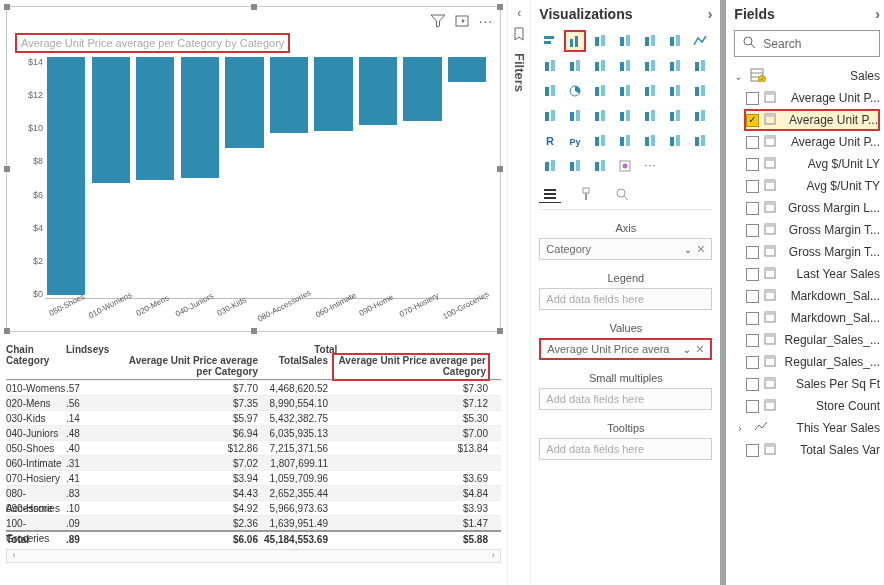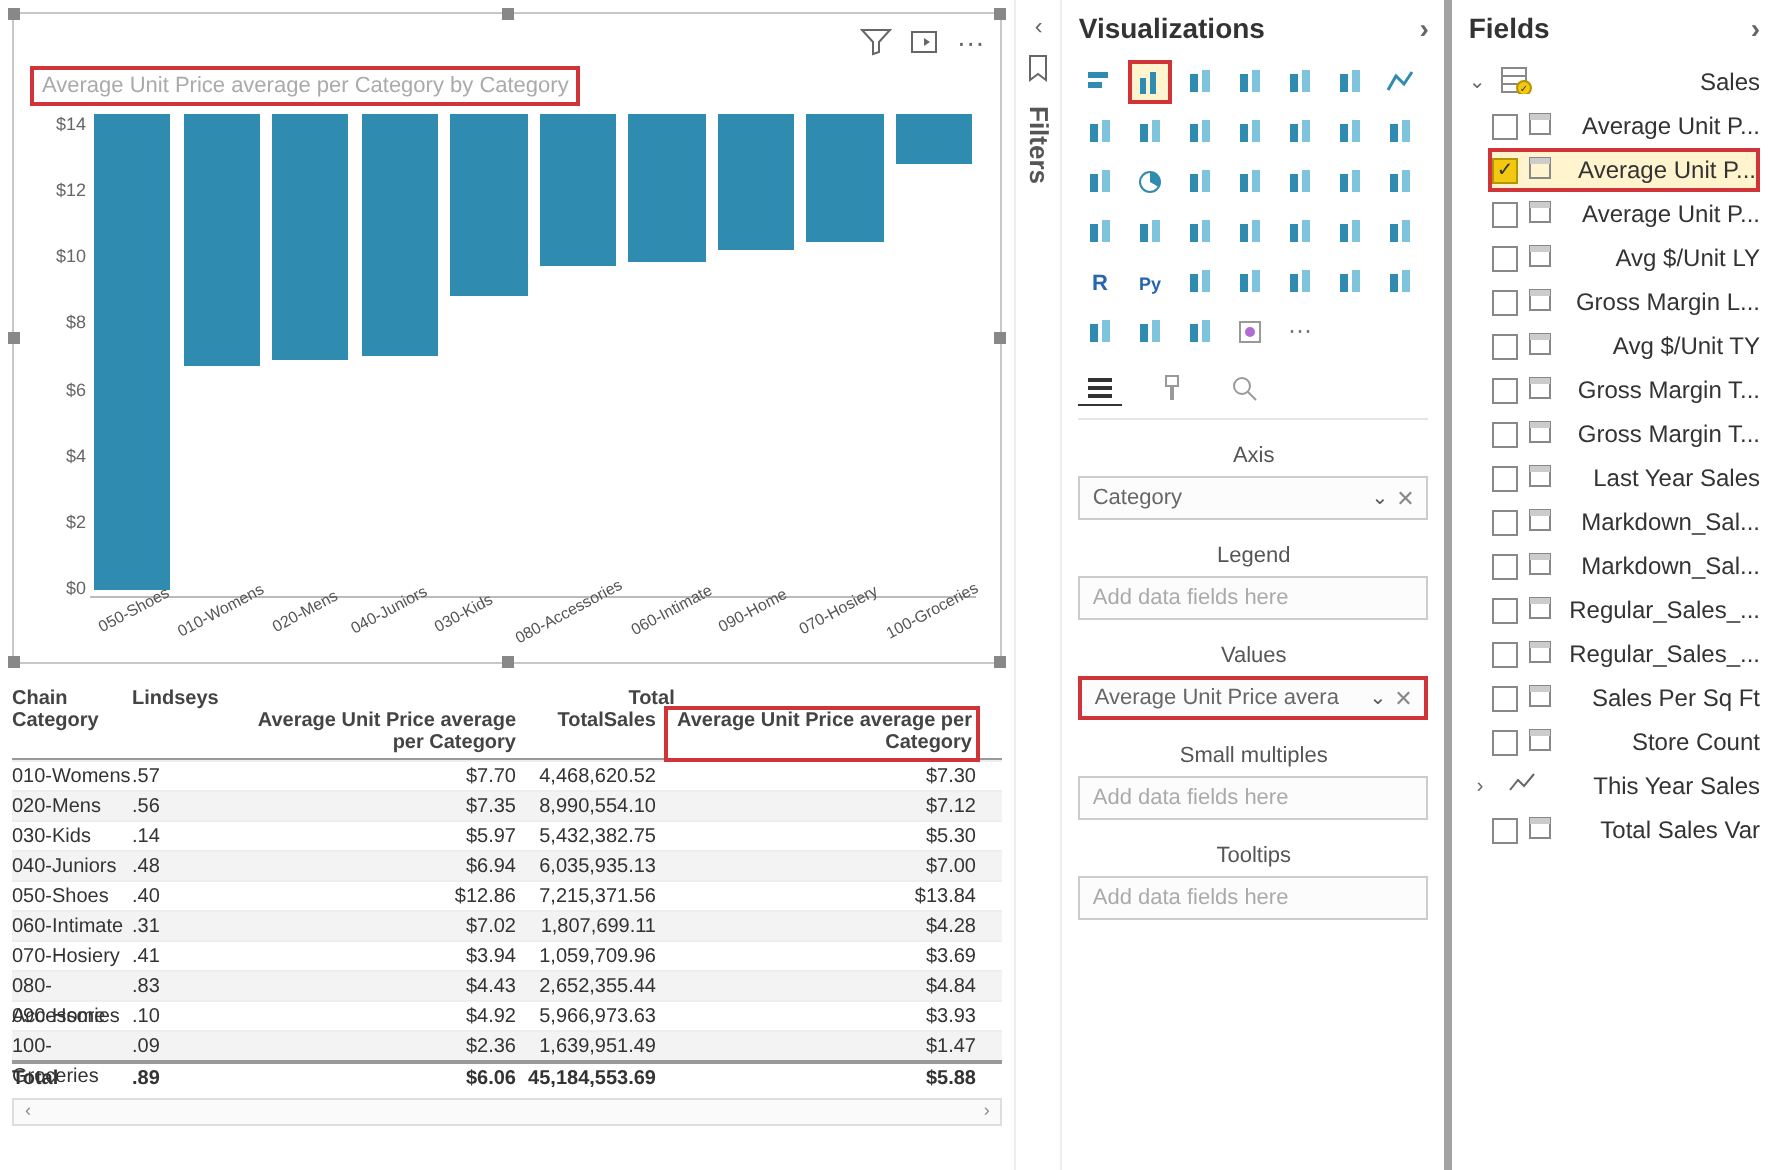--- a/index.html
+++ b/index.html
@@ -42,21 +42,21 @@
   .hscroll .lbtn,.hscroll .rbtn{position:absolute;top:0;width:14px;height:12px;text-align:center;font-size:9px;color:#888;}
   .lbtn{left:0}.rbtn{right:0}
   
   
   .filters-tab { flex:0 0 24px; border-left:1px solid #eee; border-right:1px solid #eee; padding-top:6px; text-align:center; }
   .filters-tab .collapse-icon { color:#666; font-size:12px; margin-bottom:6px;}
   .filters-tab .bookmark-icon { color:#666; font-size:12px; margin-bottom:8px;}
   .vtext { writing-mode: vertical-rl; font-size:13px; font-weight:600; color:#555; margin:0 auto;}
   
   
-  .viz-pane { flex: 0 0 195px; border-right:4px solid #a3a3a3; padding:6px 8px; display:flex; flex-direction:column; overflow:hidden;}
+  .viz-pane { flex: 0 0 195px; border-right:6px solid #a3a3a3; padding:6px 8px; display:flex; flex-direction:column; overflow:hidden;}
   .pane-title { font-size:14px; font-weight:600; margin-bottom:8px; display:flex; justify-content:space-between; align-items:center;}
   .viz-gallery { display:grid; grid-template-columns: repeat(7, 22px); gap:3px; margin-bottom:8px;}
   .viz-icon { width:22px; height:22px; border:1px solid transparent; display:flex; align-items:center; justify-content:center; font-size:12px; color:#666; cursor:pointer;}
   .viz-icon.selected { border:2px solid #d13438; background:#fff4ce;}
   .tabs3 { display:flex; gap:14px; margin-bottom:8px; border-bottom:1px solid #e5e5e5; padding-bottom:6px;}
   .tabs3 .t { width:22px; height:18px; display:flex; align-items:center; justify-content:center; color:#999;}
   .tabs3 .t.active { border-bottom:1px solid #333; color:#333;}
   .bucket-label { font-size:11px; color:#555; margin:4px 0;text-align:center;}
   .well { border:1px solid #ccc; background:#fcfcfc; padding:3px 6px; font-size:11px; color:#666; display:flex; justify-content:space-between; align-items:center; margin-bottom:8px; height:22px;}
   .well.hl { border:2px solid #d13438; }
@@ -226,21 +226,20 @@
             <div class="col-avg1">$12.86</div>
             <div class="col-tot">7,215,371.56</div>
             <div class="col-avg2">$13.84</div>
           </div>
           <div class="tr alt">
             <div class="col-cat">060-Intimate</div>
             <div class="col-v">.31</div>
             <div class="col-sp"></div>
             <div class="col-avg1">$7.02</div>
             <div class="col-tot">1,807,699.11</div>
-            <div class="col-avg2">$4.28</div>
           </div>
           <div class="tr">
             <div class="col-cat">070-Hosiery</div>
             <div class="col-v">.41</div>
             <div class="col-sp"></div>
             <div class="col-avg1">$3.94</div>
             <div class="col-tot">1,059,709.96</div>
             <div class="col-avg2">$3.69</div>
           </div>
           <div class="tr alt">
@@ -580,20 +579,29 @@
     <div class="bucket-label">Tooltips</div>
     <div class="well">
       <span class="wtxt" style="color:#aaa">Add data fields here</span>
     </div>
   </div>
 
   <div class="fields-pane">
     <div class="pane-title">
       <span>Fields</span>
       <span style="color:#666">›</span>
+    </div>
+    <div class="search-box">
+      <span>
+        <svg class="mini" viewBox="0 0 16 16">
+            <circle cx="7" cy="7" r="4" fill="none" stroke="#666"></circle>
+            <line x1="10" y1="10" x2="14" y2="14" stroke="#666"></line>
+          </svg>
+      </span>
+      <span>Search</span>
     </div>
     <div class="tree-row table-row">
       <span class="exp">⌄</span>
       <span class="table-icon">
         <svg width="16" height="14" viewBox="0 0 16 14">
             <rect x="1" y="1" width="12" height="12" fill="none" stroke="#888"></rect>
             <line x1="1" y1="5" x2="13" y2="5" stroke="#888"></line>
             <line x1="1" y1="9" x2="13" y2="9" stroke="#888"></line>
             <circle cx="12" cy="11" r="3.5" fill="#f2c811" stroke="#b69400"></circle>
             <text x="12" y="13" font-size="5" text-anchor="middle" fill="#333">✓</text>
@@ -633,29 +641,29 @@
               <rect x="1" y="1" width="10" height="3" fill="#ccc"></rect>
             </svg></span>
           <span class="fname">Avg $/Unit LY</span>
         </div>
         <div class="tree-row field-row">
           <span class="chk"></span>
           <span class="ficon"><svg width="12" height="12" viewBox="0 0 12 12">
               <rect x="1" y="1" width="10" height="10" fill="none" stroke="#888"></rect>
               <rect x="1" y="1" width="10" height="3" fill="#ccc"></rect>
             </svg></span>
+          <span class="fname">Avg $/Unit TY</span>
+        </div>
+        <div class="tree-row field-row">
+          <span class="chk"></span>
+          <span class="ficon"><svg width="12" height="12" viewBox="0 0 12 12">
+              <rect x="1" y="1" width="10" height="10" fill="none" stroke="#888"></rect>
+              <rect x="1" y="1" width="10" height="3" fill="#ccc"></rect>
+            </svg></span>
           <span class="fname">Gross Margin L...</span>
-        </div>
-        <div class="tree-row field-row">
-          <span class="chk"></span>
-          <span class="ficon"><svg width="12" height="12" viewBox="0 0 12 12">
-              <rect x="1" y="1" width="10" height="10" fill="none" stroke="#888"></rect>
-              <rect x="1" y="1" width="10" height="3" fill="#ccc"></rect>
-            </svg></span>
-          <span class="fname">Avg $/Unit TY</span>
         </div>
         <div class="tree-row field-row">
           <span class="chk"></span>
           <span class="ficon"><svg width="12" height="12" viewBox="0 0 12 12">
               <rect x="1" y="1" width="10" height="10" fill="none" stroke="#888"></rect>
               <rect x="1" y="1" width="10" height="3" fill="#ccc"></rect>
             </svg></span>
           <span class="fname">Gross Margin T...</span>
         </div>
         <div class="tree-row field-row">

